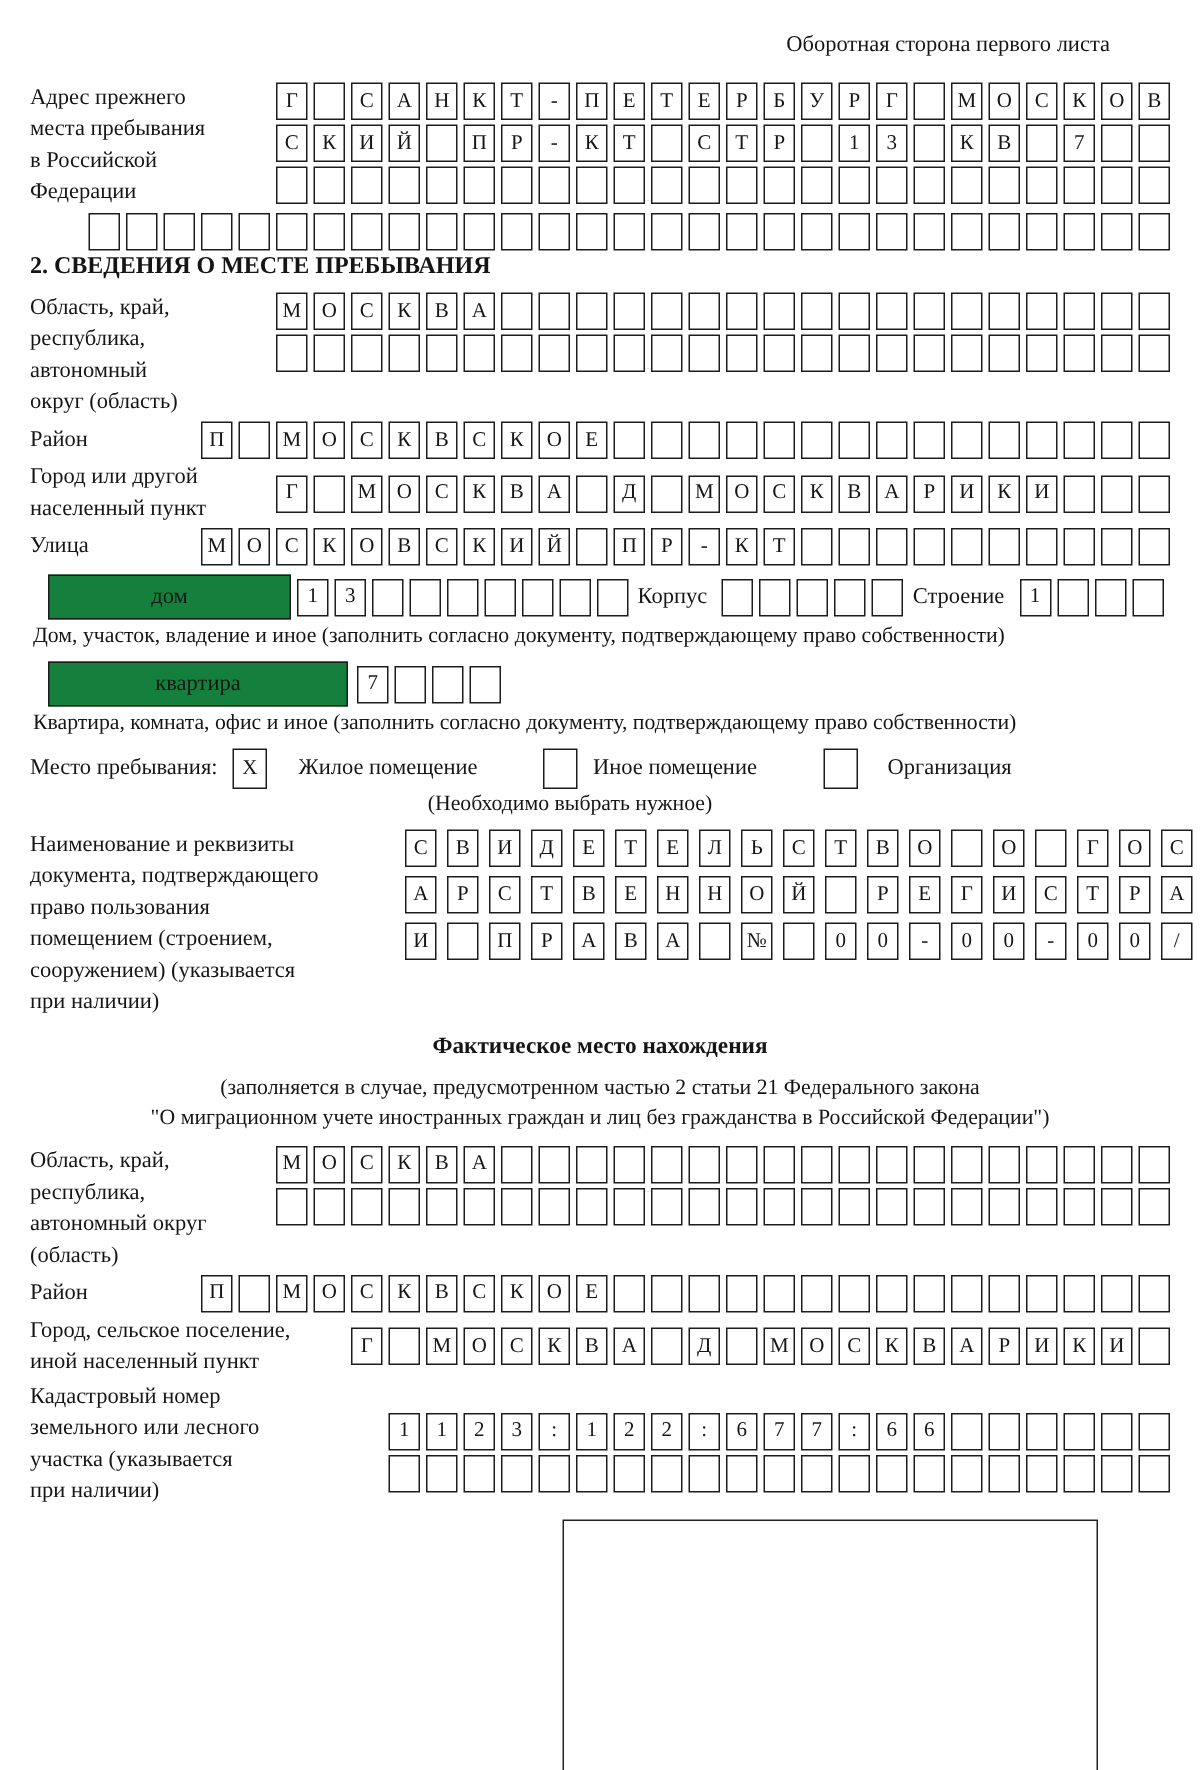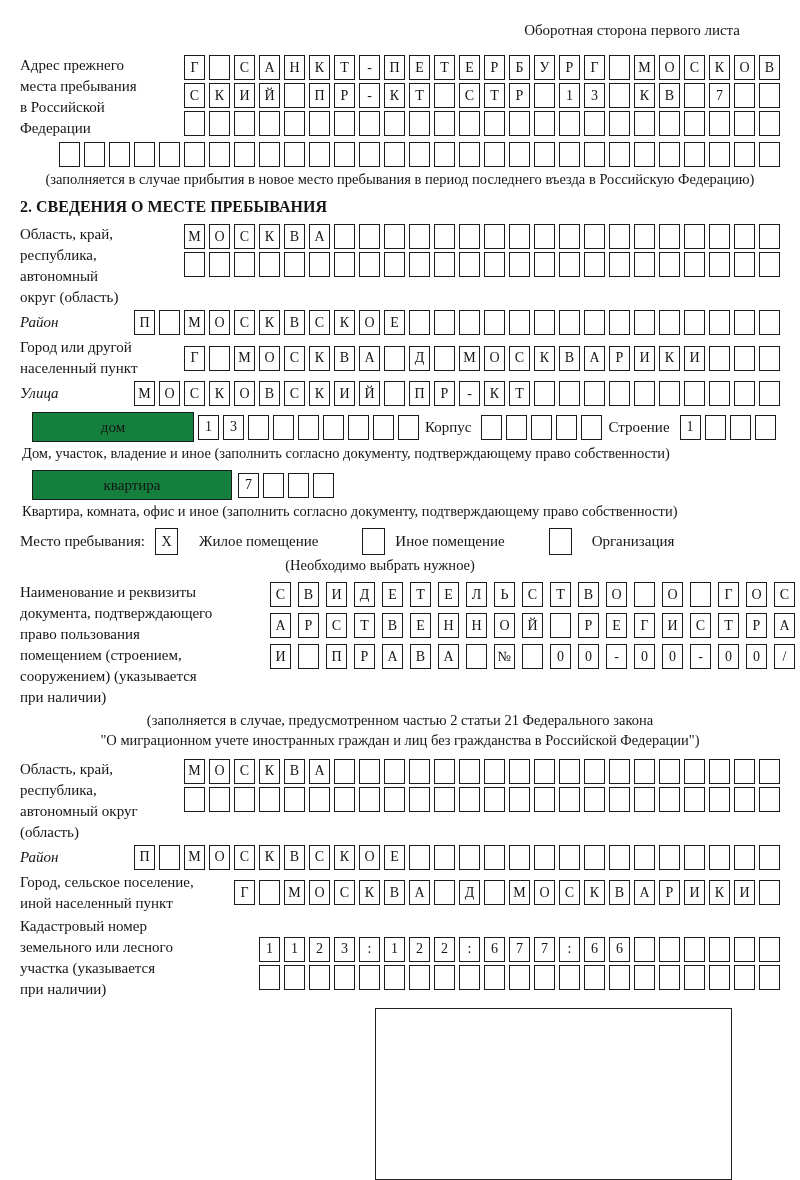--- a/index.html
+++ b/index.html
@@ -44,21 +44,21 @@
   }
   .hint{font-size:14.5px;text-align:center;margin:2px 40px 8px 0;}
   .doc-block .flabel{width:250px;}
   .cad-block .cellcol{padding-top:21px;}
   .stamp-box{
     box-sizing:border-box;width:357px;height:172px;border:1.8px solid #222;
     margin:8px 48px 4px auto;background:#fff;
   }
   .lblw138{width:138px;}
   .lblw135{width:135px;}
-  .lblw98{width:98px;font-style:italic;}
+  .lblw98{width:98px;}
   .lblw150{width:150px;}
   .lblw215{width:215px;}
 </style>
 </head>
 <body>
 
 <div class="page">
 
   <div class="hdr-note">Оборотная сторона первого листа</div>
 
@@ -174,21 +174,20 @@
       <span class="cell"></span>
       <span class="cell"></span>
       <span class="cell"></span>
       <span class="cell"></span>
       <span class="cell"></span>
       <span class="cell"></span>
       <span class="cell"></span>
       <span class="cell"></span>
       <span class="cell"></span>
     </div>
-  <div class="footnote">(заполняется в случае прибытия в новое место пребывания в период последнего въезда в Российскую Федерацию)</div>
 
   <div class="sec-title">2. СВЕДЕНИЯ О МЕСТЕ ПРЕБЫВАНИЯ</div>
 
   <div class="frow">
     <div class="flabel lblw135">
         <div>Область, край,</div>
         <div>республика,</div>
         <div>автономный</div>
         <div>округ (область)</div>
       </div>
@@ -467,20 +466,21 @@
           <span class="cell">0</span>
           <span class="cell">0</span>
           <span class="cell">-</span>
           <span class="cell">0</span>
           <span class="cell">0</span>
           <span class="cell">/</span>
         </div>
     </div>
   </div>
 
+  <div class="sub-title">Фактическое место нахождения</div>
   <div class="note-lines">
       <div>(заполняется в случае, предусмотренном частью 2 статьи 21 Федерального закона</div>
       <div>"О миграционном учете иностранных граждан и лиц без гражданства в Российской Федерации")</div>
     </div>
 
   <div class="frow">
     <div class="flabel lblw135">
         <div>Область, край,</div>
         <div>республика,</div>
         <div>автономный округ</div>

